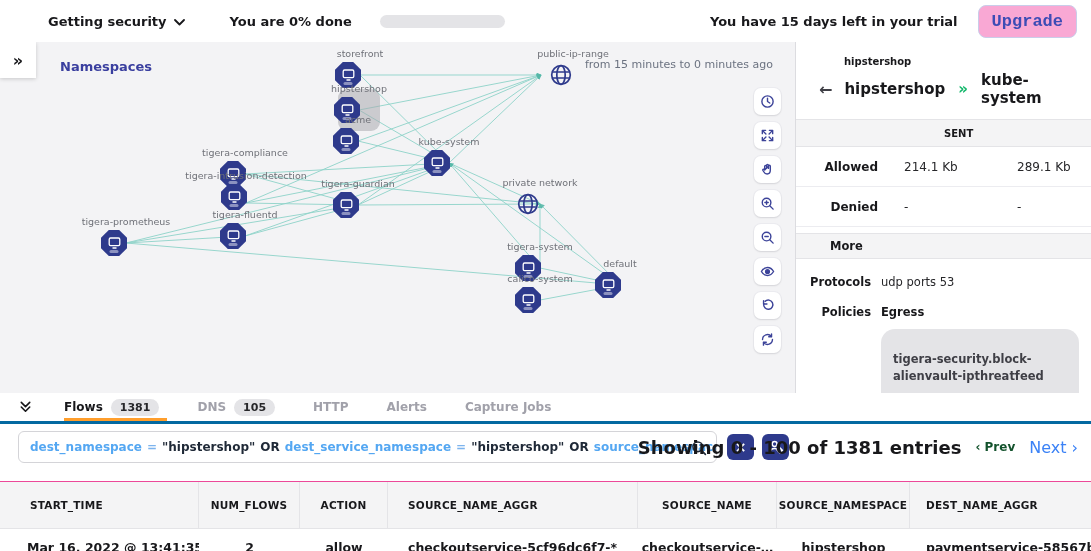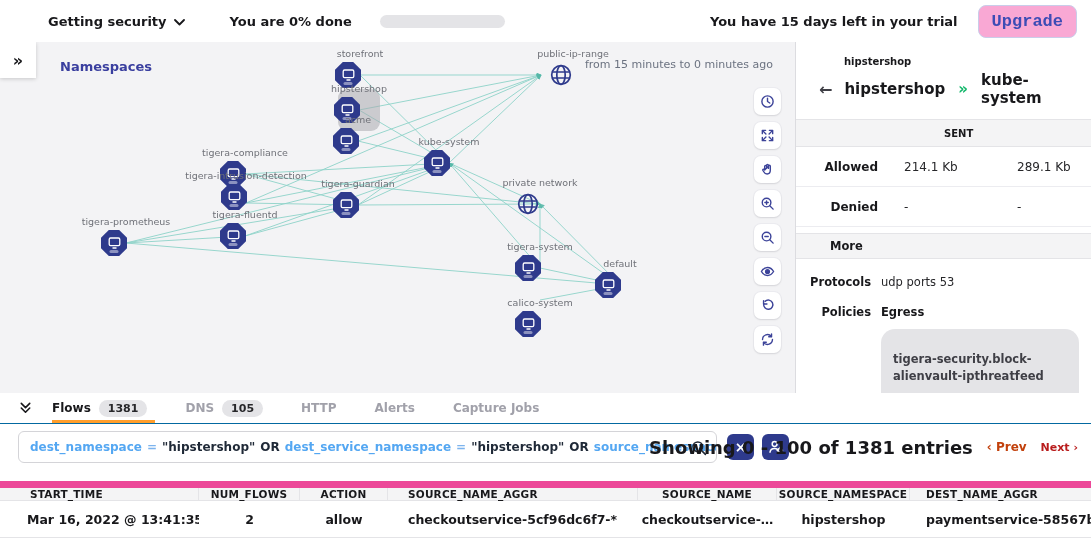--- a/index.html
+++ b/index.html
@@ -61,21 +61,21 @@
     display:flex; align-items:center; padding-left:34px; font-size:11.5px; font-weight:700; }
   .kv { display:flex; margin-top:16px; padding-right:29px; }
   .kv .k { width:75px; text-align:right; font-size:11.5px; font-weight:700; flex:none; }
   .kv .v { margin-left:10px; font-size:11.5px; color:#27272a; }
   .kv .v.bold { font-weight:700; color:#18181b; }
   .pills { margin:10px 12px 0 85px; display:flex; flex-direction:column; align-items:flex-start; gap:8px; }
   .pill { background:#e4e4e7; border-radius:14px; padding:22px 12px; font-size:11.5px; font-weight:600;
     color:#3f3f46; max-width:200px; line-height:1.5; cursor:pointer; }
 
   
-  .tabs-bar { height:31px; border-bottom:1px solid #0369a1; display:flex; align-items:center; background:#fff; }
+  .tabs-bar { height:31px; border-bottom:3px solid #0369a1; display:flex; align-items:center; background:#fff;gap:12px; }
   .dbl-chevron { margin-left:18px; cursor:pointer; display:flex; }
   .tabs { display:flex; align-items:stretch; margin-left:19px; height:100%; }
   .tab { display:flex; align-items:center; gap:8px; padding:0 14px 0 0; margin-right:24px; font-size:12px;
     font-weight:700; color:#a1a1aa; cursor:pointer; position:relative; }
   .tab.active { color:#18181b; }
   .tab.active::after { content:""; position:absolute; left:0; right:6px; bottom:0; height:3px; background:#ff9e2c; }
   .badge { background:#e4e4e7; color:#27272a; border-radius:10px; padding:2px 9px; font-size:11px; font-weight:700; }
 
   
   .filter-bar { height:46px; position:relative; background:#fff; }
@@ -87,27 +87,27 @@
   .tk-op { color:#7db4ee; font-weight:600; }
   .tk-value { color:#1f2937; font-weight:700; }
   .tk-kw { color:#1f2937; font-weight:600; }
   .search-icon { position:absolute; right:9px; top:8px; }
   .navy-btn { position:absolute; top:10px; width:27px; height:26px; background:#2e3a8c; color:#fff; border:none;
     border-radius:6px; display:flex; align-items:center; justify-content:center; cursor:pointer; }
   .x-btn { left:727px; font-size:14px; font-weight:700; font-family:inherit; }
   .person-btn { left:762px; }
   .filter-right { position:absolute; right:13px; top:0; height:46px; display:flex; align-items:center; gap:14px; }
   .showing { font-size:18px; font-weight:700; }
-  .prev-link { font-size:12px; font-weight:700; color:#c2410c; cursor:default; }
-  .next-link { font-size:11px; font-weight:700; color:#b91c1c; cursor:pointer; }
+  .prev-link { font-size:12px; font-weight:700; color:#14532d; cursor:default; }
+  .next-link { font-size:16px; font-weight:400; color:#3b82f6; cursor:pointer; }
 
   
   .flows-table { margin-top:11px; }
   .ft-grid { display:grid; grid-template-columns:199px 101px 88px 250px 139px 133px 1fr; }
-  .ft-head { height:20px; background:#f4f4f5; border-top:7px solid #ec4899; border-bottom:1px solid #e4e4e7; }
+  .ft-head { height:48px; background:#f4f4f5; border-top:1px solid #ec4899; border-bottom:1px solid #e4e4e7; }
   .ft-head > div { display:flex; align-items:center; justify-content:center; font-size:10.5px; font-weight:700;
     letter-spacing:.2px; border-right:1px solid #e4e4e7; cursor:pointer; }
   .ft-head > div:last-child { border-right:none; }
   .ft-head > div.la { justify-content:flex-start; }
   .ft-head > div.h0 { padding-left:30px; }
   .ft-head > div.h3 { padding-left:20px; }
   .ft-head > div.h6 { padding-left:16px; }
   .ft-row { height:37px; border-bottom:1px solid #e4e4e7; font-size:12.5px; font-weight:600; background:#fff; cursor:pointer; }
   .ft-row > div { display:flex; align-items:center; justify-content:center; overflow:hidden; white-space:nowrap; }
   .ft-row > div.la { justify-content:flex-start; }
@@ -292,21 +292,21 @@
         <div class="g-node" style="left: 620px; top: 243px;">
           <div class="octa">
             <svg width="15" height="13" viewBox="0 0 15 13" fill="none" stroke="#fff" stroke-width="1.3">
               <rect x="2.2" y="1" width="10.6" height="7.6" rx="1.4"></rect>
               <path d="M5.5 11h4"></path>
             </svg>
             <span class="nsbar"></span>
           </div>
           <div class="g-label">default</div>
         </div>
-        <div class="g-node" style="left: 540px; top: 258px; margin-top: 24px;">
+        <div class="g-node" style="left: 540px; top: 258px;">
           <div class="octa">
             <svg width="15" height="13" viewBox="0 0 15 13" fill="none" stroke="#fff" stroke-width="1.3">
               <rect x="2.2" y="1" width="10.6" height="7.6" rx="1.4"></rect>
               <path d="M5.5 11h4"></path>
             </svg>
             <span class="nsbar"></span>
           </div>
           <div class="g-label">calico-system</div>
         </div>
       </div>

